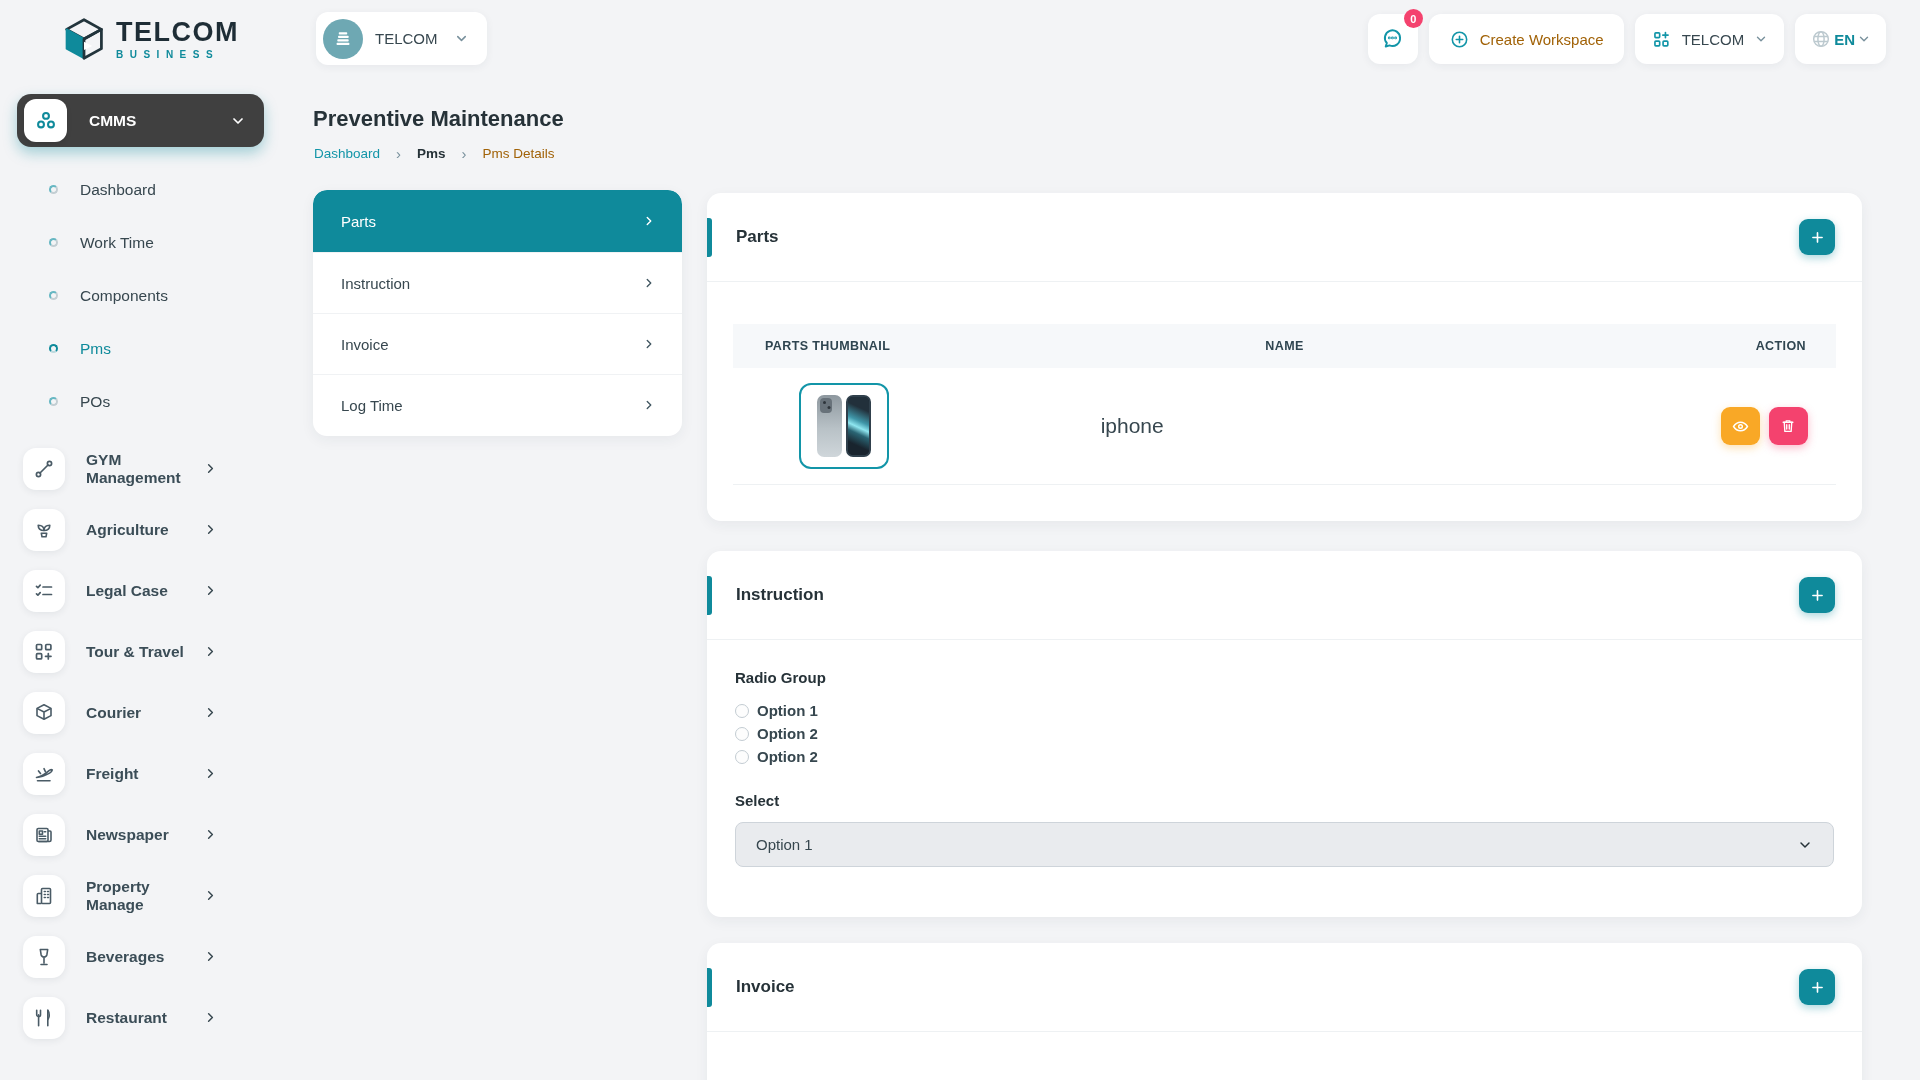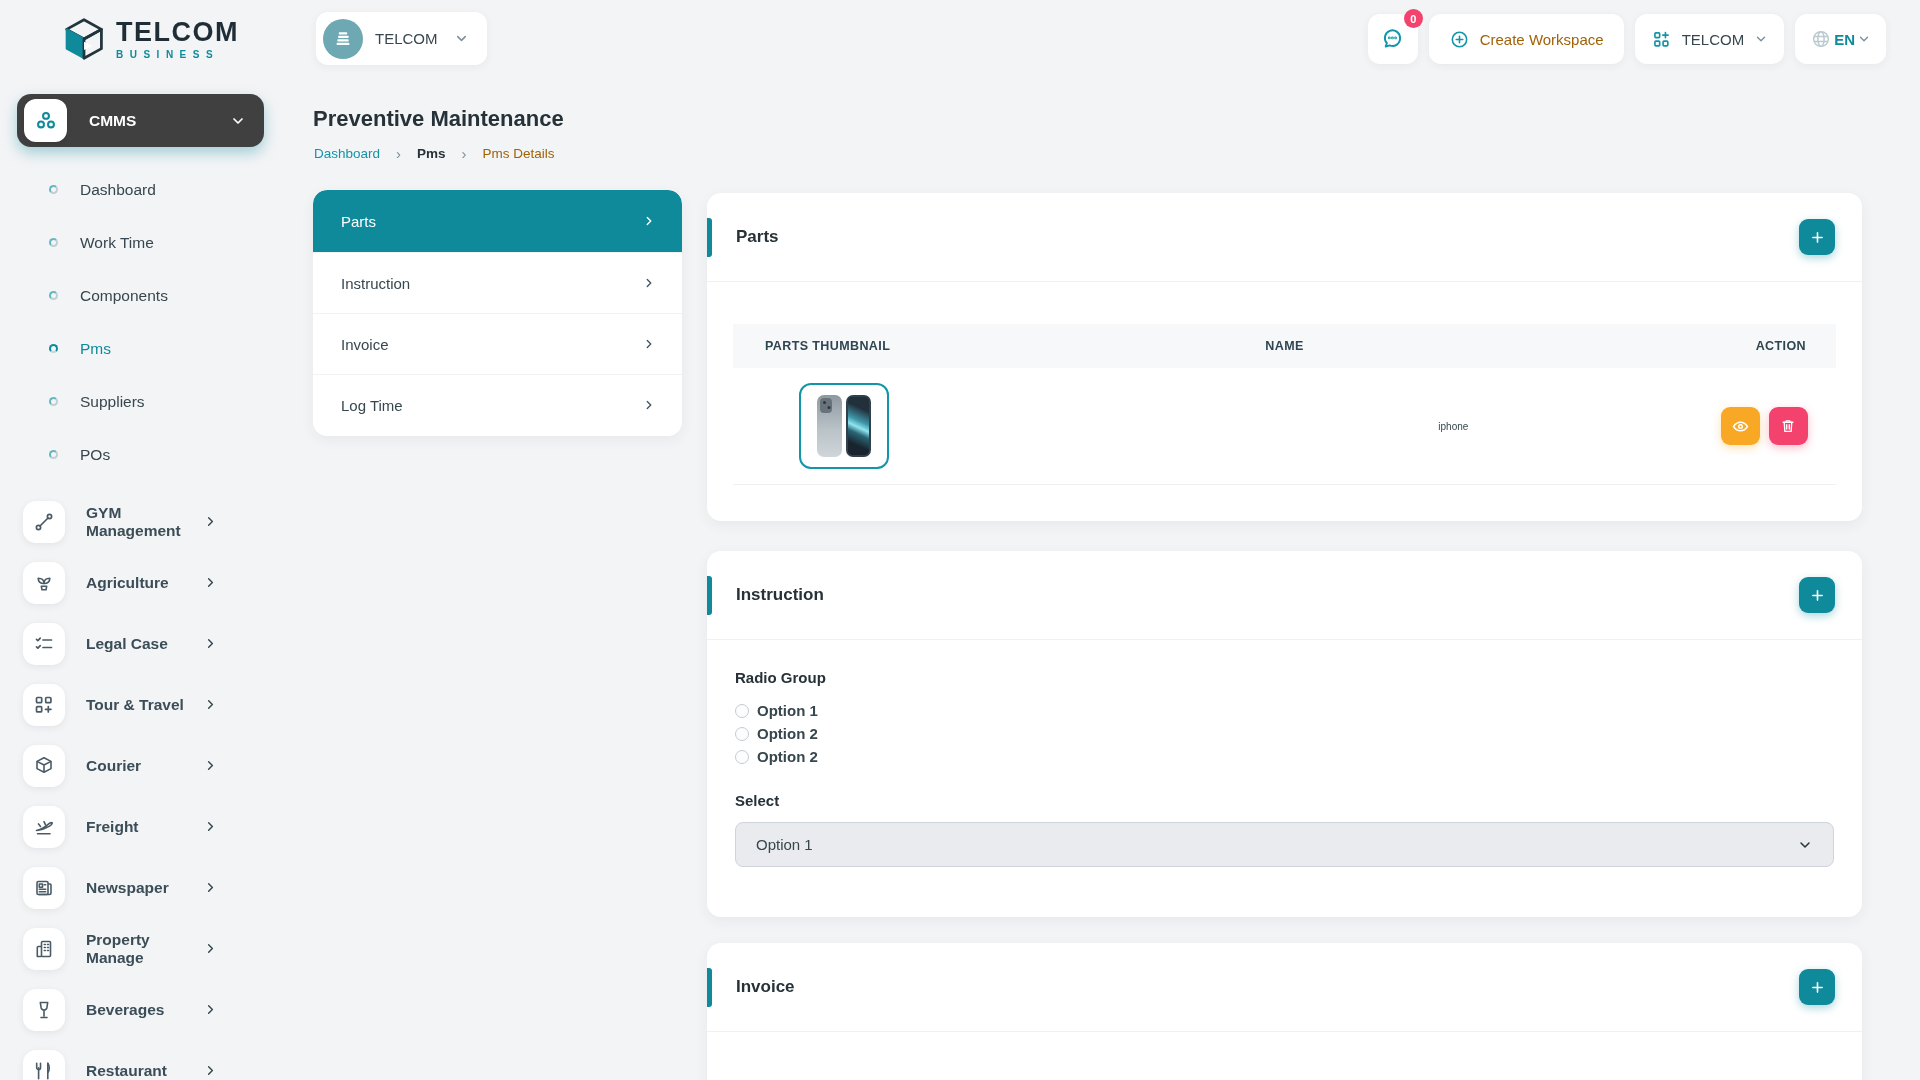--- a/index.html
+++ b/index.html
@@ -71,21 +71,21 @@
   .ptable-header .h-center { text-align:center; }
   .ptable-header .h-right { text-align:right; padding-right:30px; }
   .ptable-row { display:grid; grid-template-columns:1fr 1fr 1fr; align-items:center; min-height:117px; border-bottom:1px solid #eef1f3; }
   .thumb-cell { padding-left:66px; }
   .thumb { width:90px; height:86px; background:#fff; border:2px solid #1295a8; border-radius:12px; display:flex; align-items:center; justify-content:center; gap:4px; }
   .phone-back { width:25px; height:62px; border-radius:7px; background:linear-gradient(180deg,#8e989f 0%,#b9c2c7 55%,#cfd6da 100%); position:relative; }
   .phone-back::before { content:""; position:absolute; left:3px; top:3px; width:12px; height:15px; border-radius:4px; background:#68727a; }
   .phone-back::after { content:""; position:absolute; left:5.5px; top:5.5px; width:3.5px; height:3.5px; border-radius:50%; background:#2e353b; box-shadow:4.5px 5px 0 #2e353b; }
   .phone-front { width:25px; height:62px; border-radius:7px; background:#141d26; border:2px solid #30404c; position:relative; overflow:hidden; }
   .phone-front::before { content:""; position:absolute; inset:0; background:linear-gradient(205deg,#22303b 22%,#3f96a8 42%,#8fe6f0 52%,#2a6574 62%,#19242e 80%); }
-  .name-cell { text-align:right; font-size:10px; color:#37474f; }
+  .name-cell { text-align:left; font-size:21px; color:#37474f; }
   .action-cell { display:flex; justify-content:flex-end; gap:9px; padding-right:28px; }
   .icon-btn { width:39px; height:38px; border-radius:9px; border:none; display:flex; align-items:center; justify-content:center; cursor:pointer; }
   .icon-btn.view { background:#f9a826; box-shadow:0 3px 8px rgba(249,168,38,.35); }
   .icon-btn.delete { background:#f4426e; box-shadow:0 3px 8px rgba(244,66,110,.35); }
 
   .instruction-card { left:707px; top:551px; width:1155px; height:366px; }
   .instruction-body { padding:29px 28px 0; }
   .group-label { font-size:15px; font-weight:700; color:#263238; }
   .radio-list { margin-top:13px; }
   .radio-row { display:flex; align-items:center; height:23px; cursor:pointer; }
@@ -217,24 +217,20 @@
         <span class="bullet"></span>
         <span class="sub-label">Work Time</span>
       </div>
     <div class="sub-item">
         <span class="bullet"></span>
         <span class="sub-label">Components</span>
       </div>
     <div class="sub-item active">
         <span class="bullet"></span>
         <span class="sub-label">Pms</span>
-      </div>
-    <div class="sub-item">
-        <span class="bullet"></span>
-        <span class="sub-label">Suppliers</span>
       </div>
     <div class="sub-item">
         <span class="bullet"></span>
         <span class="sub-label">POs</span>
       </div>
   </div>
 
   <div class="modules">
     <div class="module-item">
       <span class="module-tile">

